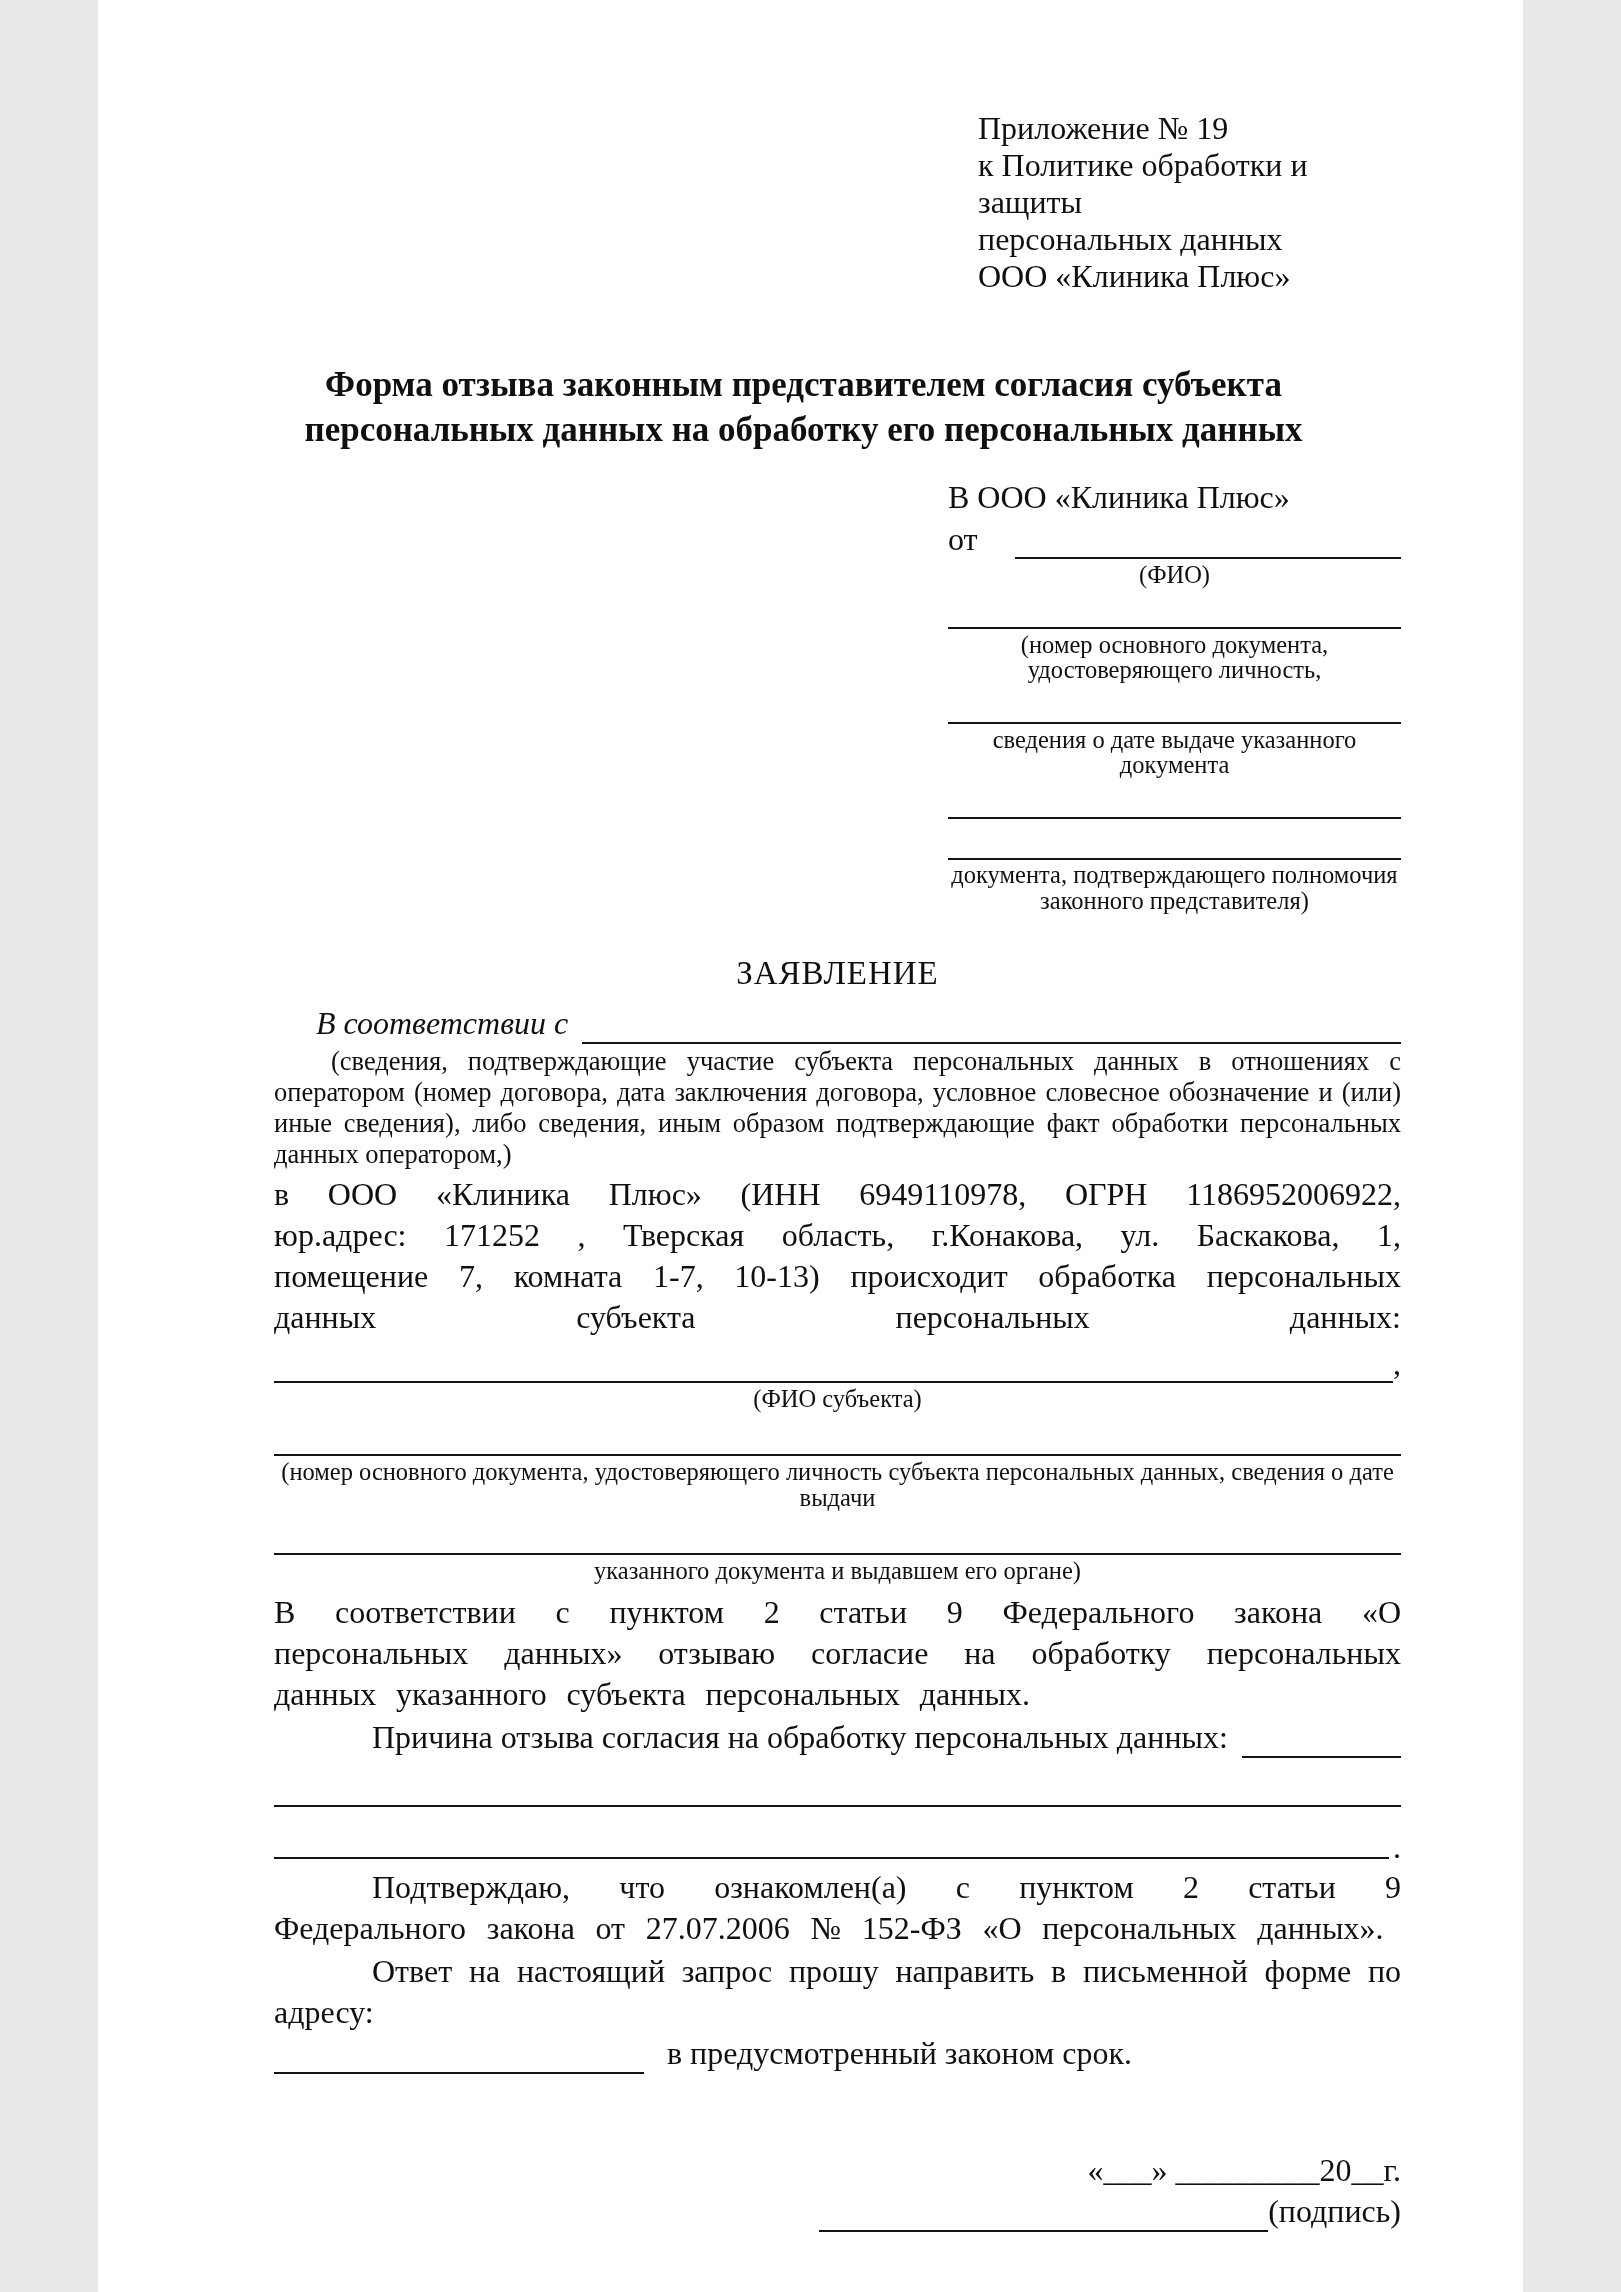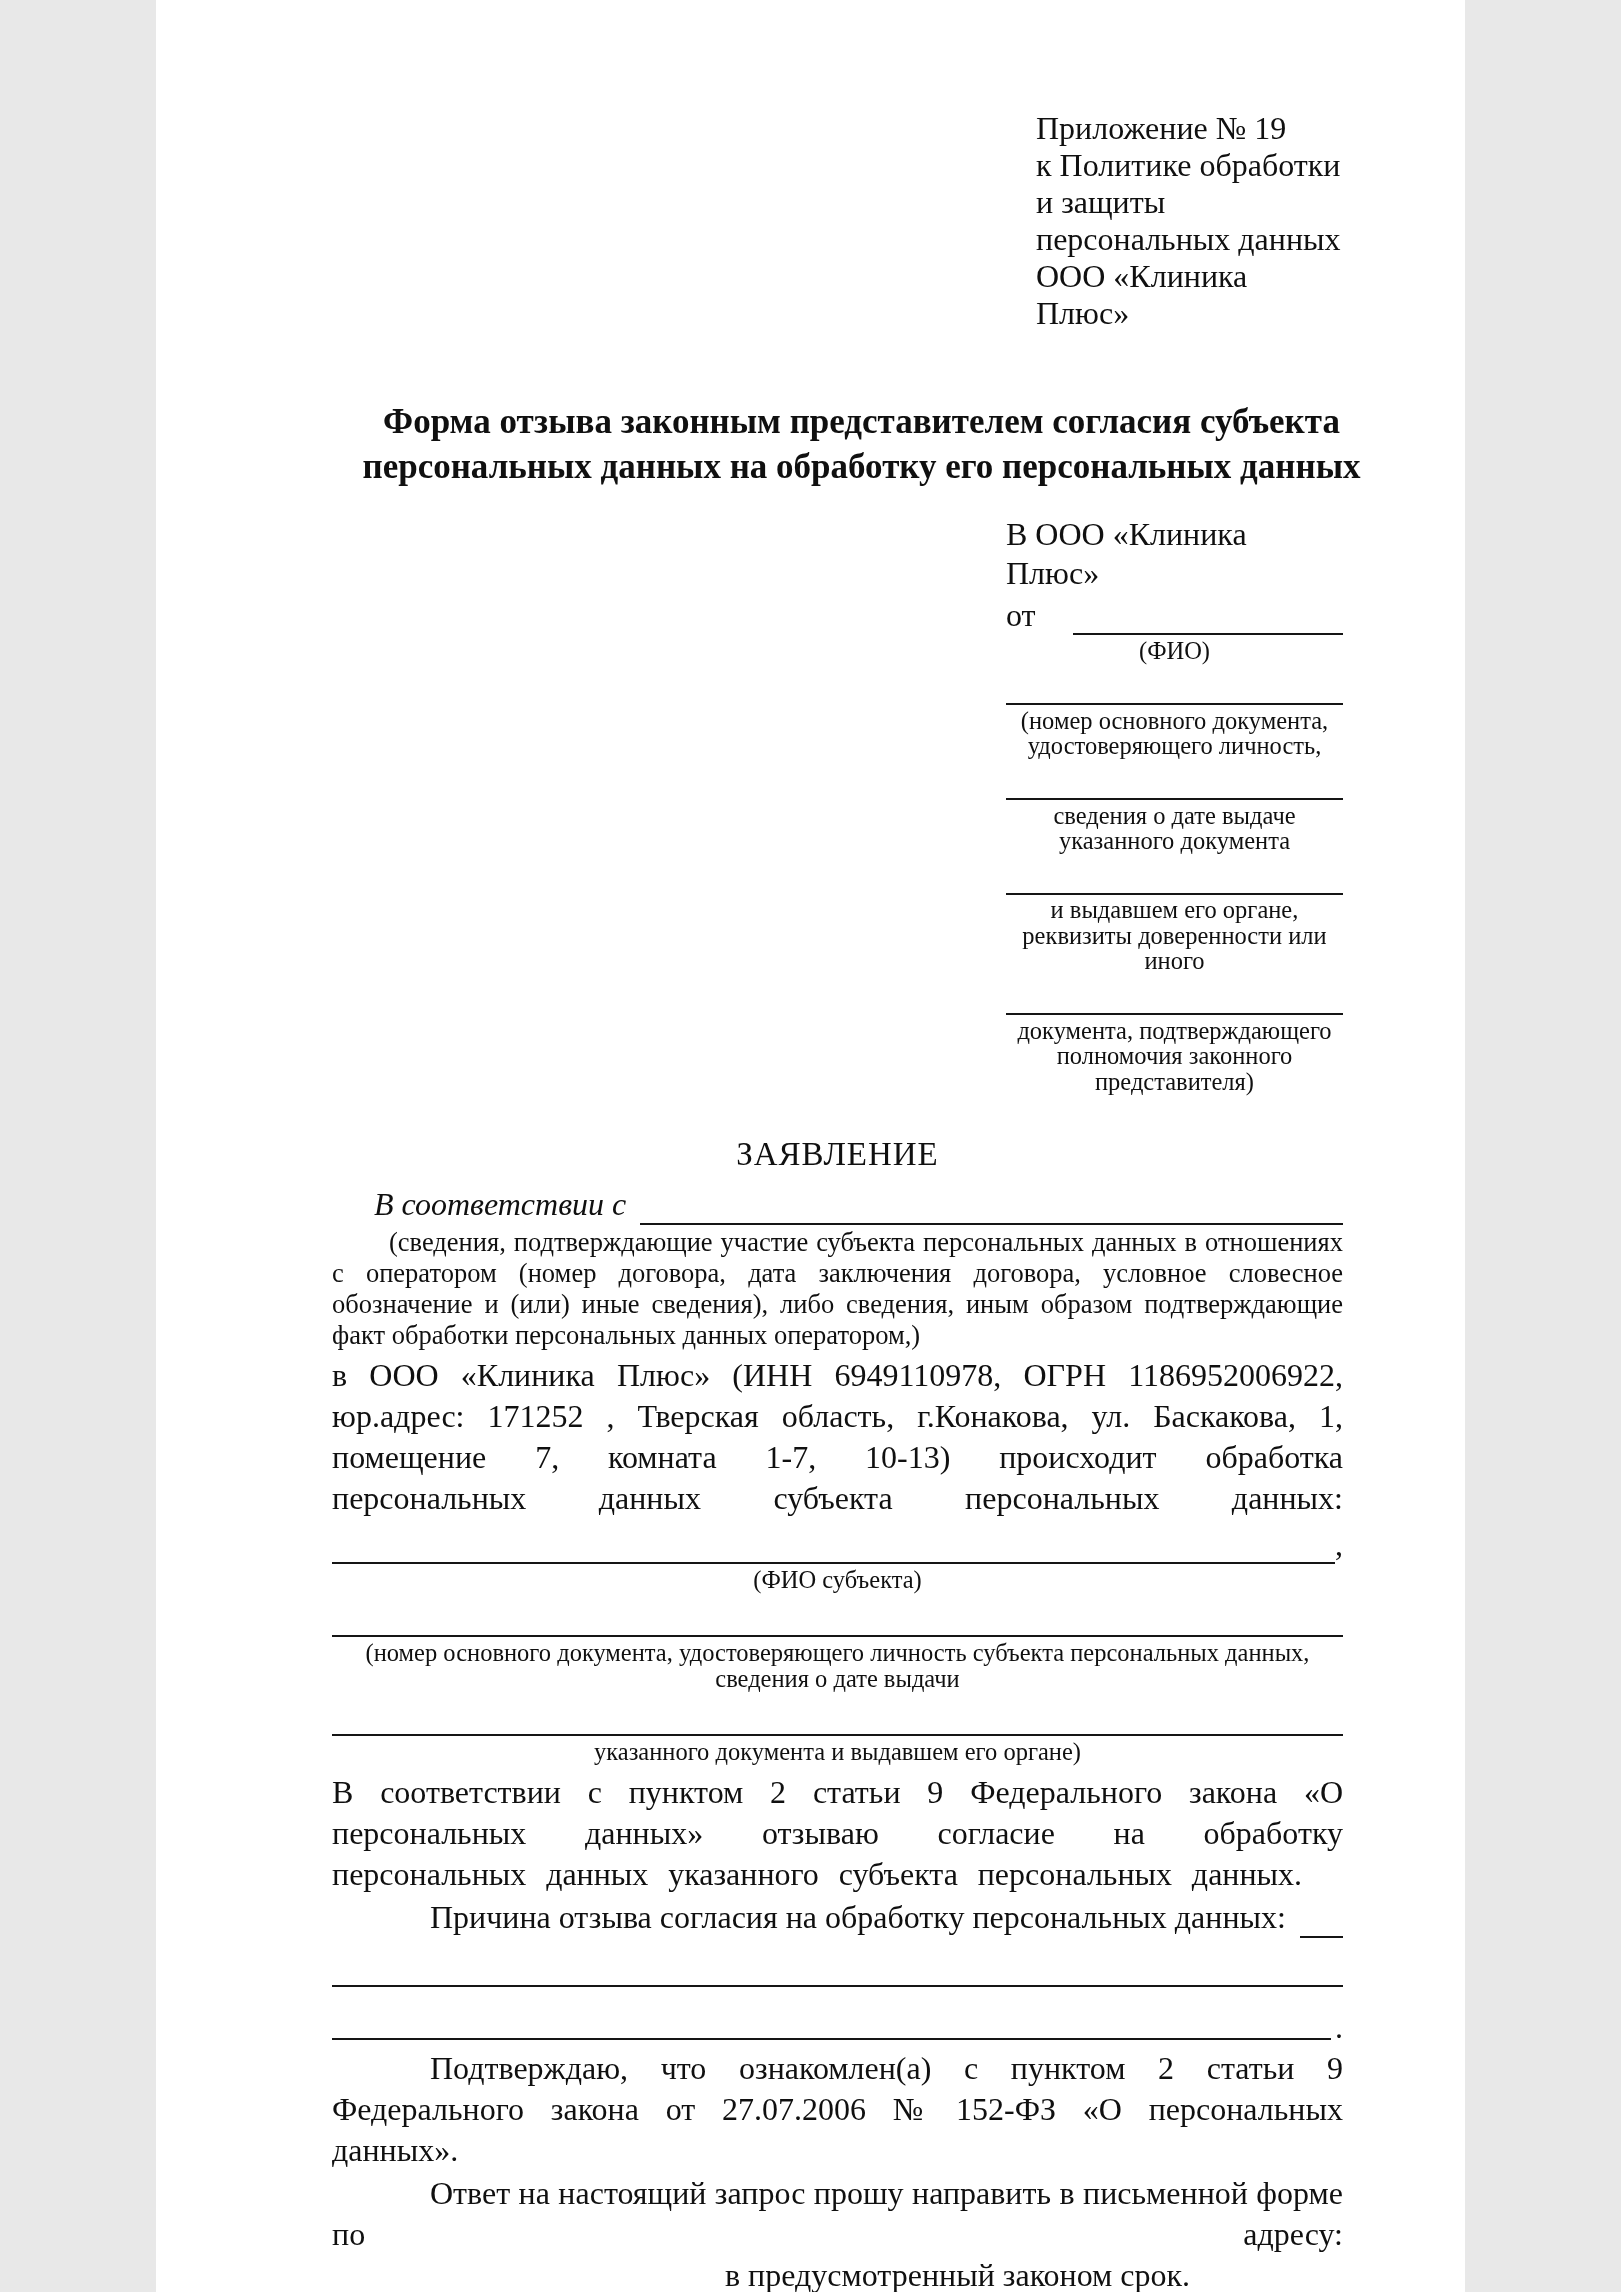--- a/index.html
+++ b/index.html
@@ -1,18 +1,18 @@
 <!DOCTYPE html>
 <html lang="ru"><head>
 <meta charset="utf-8">
 <style>
   * { box-sizing: border-box; }
   html, body { margin: 0; padding: 0; background: #e8e8e8; }
   .page {
-    width: 1309px;
+    width: 1425px;
     height: 2293px;
     margin: 0 auto;
     background: #ffffff;
     color: #101010;
     font-family: "Liberation Serif", "DejaVu Serif", serif;
     font-size: 32px;
     position: relative;
     padding: 110px 122px 0 176px;
     overflow: hidden;
   }
@@ -93,21 +93,20 @@
     </div>
     <div class="addr-caption">(ФИО)</div>
 
     <div class="addr-field blank"></div>
     <div class="addr-caption">(номер основного документа, удостоверяющего личность,</div>
 
     <div class="addr-field blank"></div>
     <div class="addr-caption">сведения о дате выдаче указанного документа</div>
 
     <div class="addr-field blank"></div>
-    <div class="addr-caption">и выдавшем его органе, реквизиты доверенности или иного</div>
 
     <div class="addr-field blank"></div>
     <div class="addr-caption">документа, подтверждающего полномочия законного представителя)</div>
   </div>
 
   <div class="statement-heading">ЗАЯВЛЕНИЕ</div>
 
   <div class="intro-row">
     <span class="prefix">В соответствии с</span>
     <span class="blank"></span>

